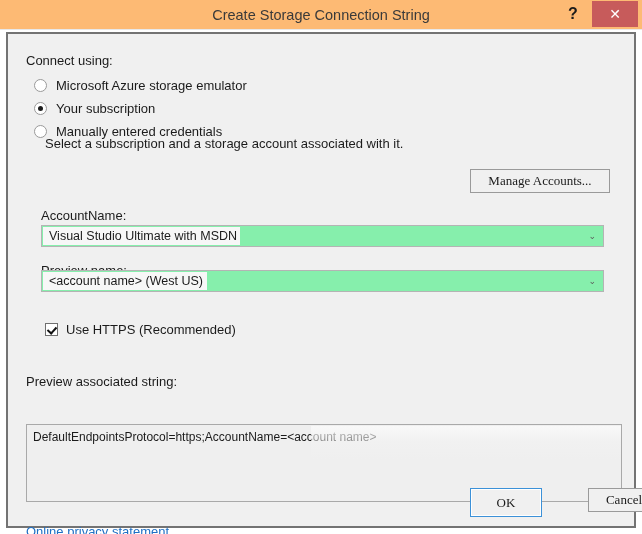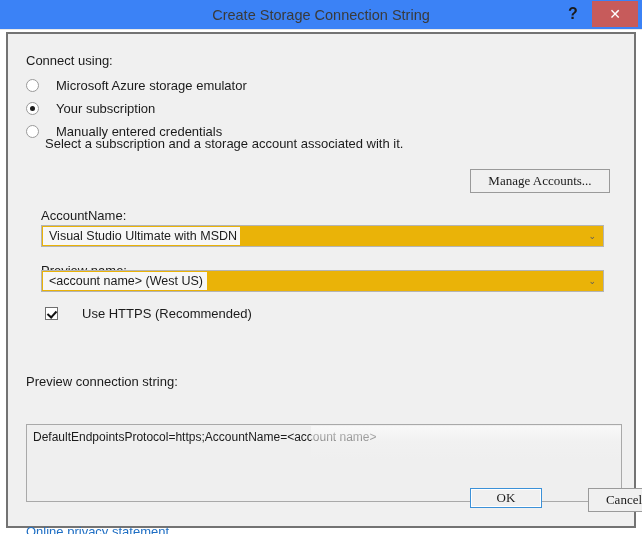--- a/index.html
+++ b/index.html
@@ -23,21 +23,21 @@
     background: #ffffff;
     box-sizing: border-box;
   }
 
   
   .titlebar {
     position: absolute;
     left: 0; top: 0;
     width: 642px;
     height: 30px;
-    background: #3b82f6;
+    background: #fdba74;
     border-bottom: 1px solid #e8e8e8;
     box-sizing: border-box;
   }
   .title-text {
     position: absolute;
     left: 0; top: 0;
     width: 642px;
     height: 30px;
     line-height: 30px;
     text-align: center;
@@ -86,26 +86,25 @@
   .label {
     position: absolute;
     font-size: 13px;
     color: #1b1b1b;
     white-space: nowrap;
   }
 
   
   .radio-row {
     position: absolute;
-    left: 18px;
+    left: 26px;
     height: 20px;
     display: flex;
     align-items: center;
     cursor: default;
-    gap: 8px;
   }
   .radio-mark {
     width: 13px;
     height: 13px;
     border-radius: 50%;
     border: 1px solid #9a9a9a;
     background: #ffffff;
     box-sizing: border-box;
     position: relative;
     flex: 0 0 auto;
@@ -140,21 +139,21 @@
     font-family: Liberation Serif, serif;
   }
   .btn.focused {
     border: 1px solid #3c91d8;
     box-shadow: inset 0 0 0 1px #ffffff;
   }
 
   
   .combo {
     position: absolute;
-    background: #eab308;
+    background: #86efac;
     border: 1px solid #b4b4b4;
     box-sizing: border-box;
     height: 22px;
     cursor: default;
   }
   .combo-sel {
     position: absolute;
     left: 1px;
     top: 1px;
     height: 18px;
@@ -294,29 +293,29 @@
       <div class="combo-arrow">⌄</div>
     </div>
 
     <div class="label" style="left:33px; top:229px;">Preview name:</div>
     <div class="combo" style="left:33px; top:236px; width:563px;">
       <div class="combo-sel" style="width:164px;"></div>
       <div class="combo-text">&lt;account name&gt; (West US)</div>
       <div class="combo-arrow">⌄</div>
     </div>
 
-    <div class="check-row" style="left:37px; top:272px;gap:16px;">
+    <div class="check-row" style="left:37px; top:288px;">
       <span class="check-mark checked"></span>
       <span class="check-label">Use HTTPS (Recommended)</span>
     </div>
 
-    <div class="label" style="left:18px; top:340px;">Preview connection string:</div>
+    <div class="label" style="left:18px; top:340px;">Preview associated string:</div>
     <div class="preview-box">
       <div class="preview-text">DefaultEndpointsProtocol=https;AccountName=&lt;account name&gt;</div>
       <div class="preview-smudge"></div>
     </div>
 
     <a class="link">Online privacy statement</a>
 
-    <button class="btn focused" style="left:462px; top:454px; width:72px; height:20px;">OK</button>
+    <button class="btn focused" style="left:462px; top:454px; width:72px; height:29px;">OK</button>
     <button class="btn" style="left:543px; top:454px; width:72px; height:24px;margin-left:37px;">Cancel</button>
   </div>
 </div>
 
 </body></html>

